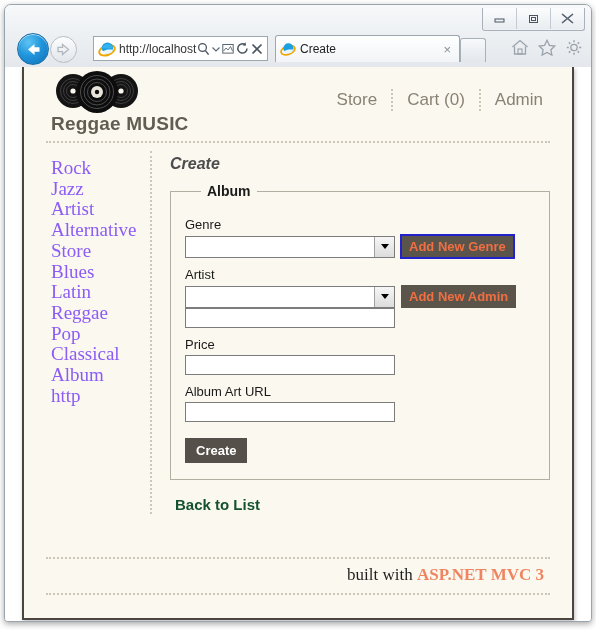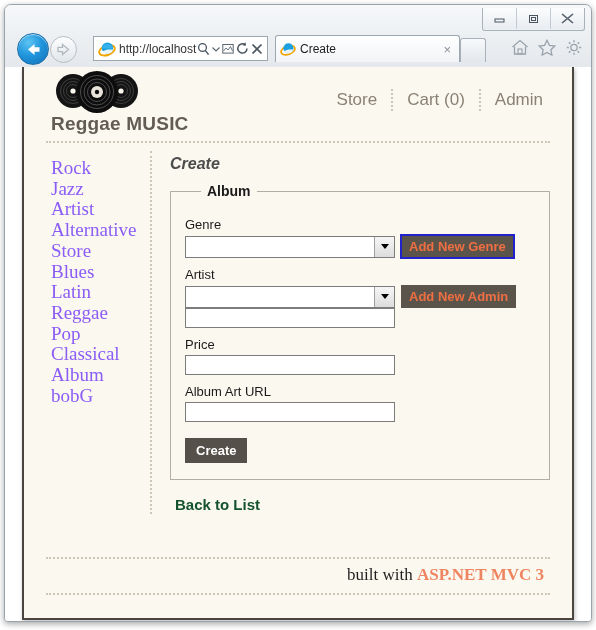--- a/index.html
+++ b/index.html
@@ -556,21 +556,21 @@
             <a href="#">Jazz</a>
             <a href="#">Artist</a>
             <a href="#">Alternative</a>
             <a href="#">Store</a>
             <a href="#">Blues</a>
             <a href="#">Latin</a>
             <a href="#">Reggae</a>
             <a href="#">Pop</a>
             <a href="#">Classical</a>
             <a href="#">Album</a>
-            <a href="#">bobG</a>
+            <a href="#">http</a>
           </div>
 
           <div class="main-col">
             <h2 class="page-title">Create</h2>
 
             <fieldset class="album-set">
               <legend>Album</legend>
 
               <div class="field-label first">Genre</div>
               <div class="select-row">

